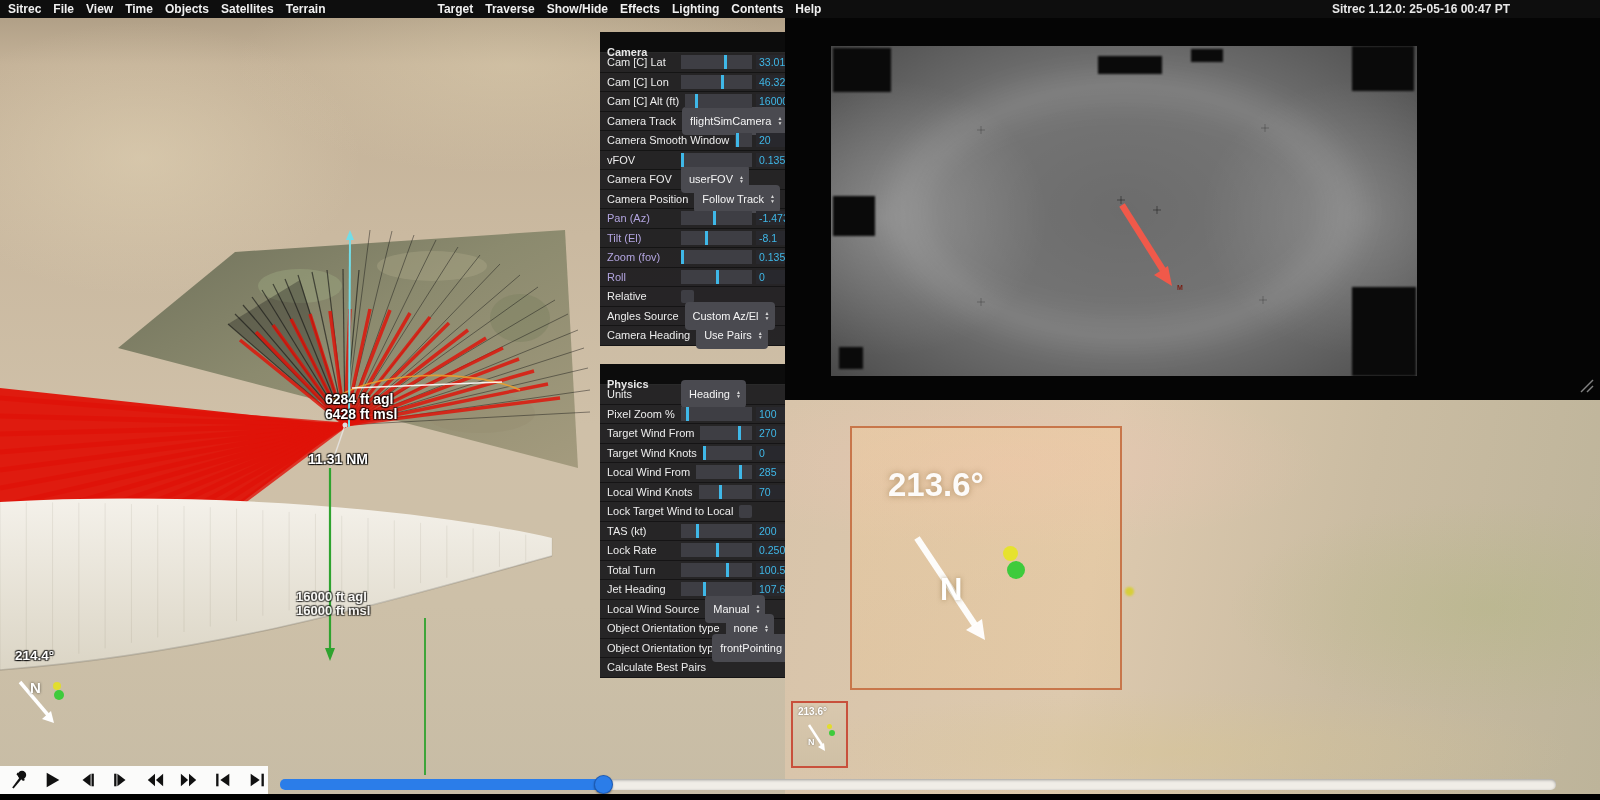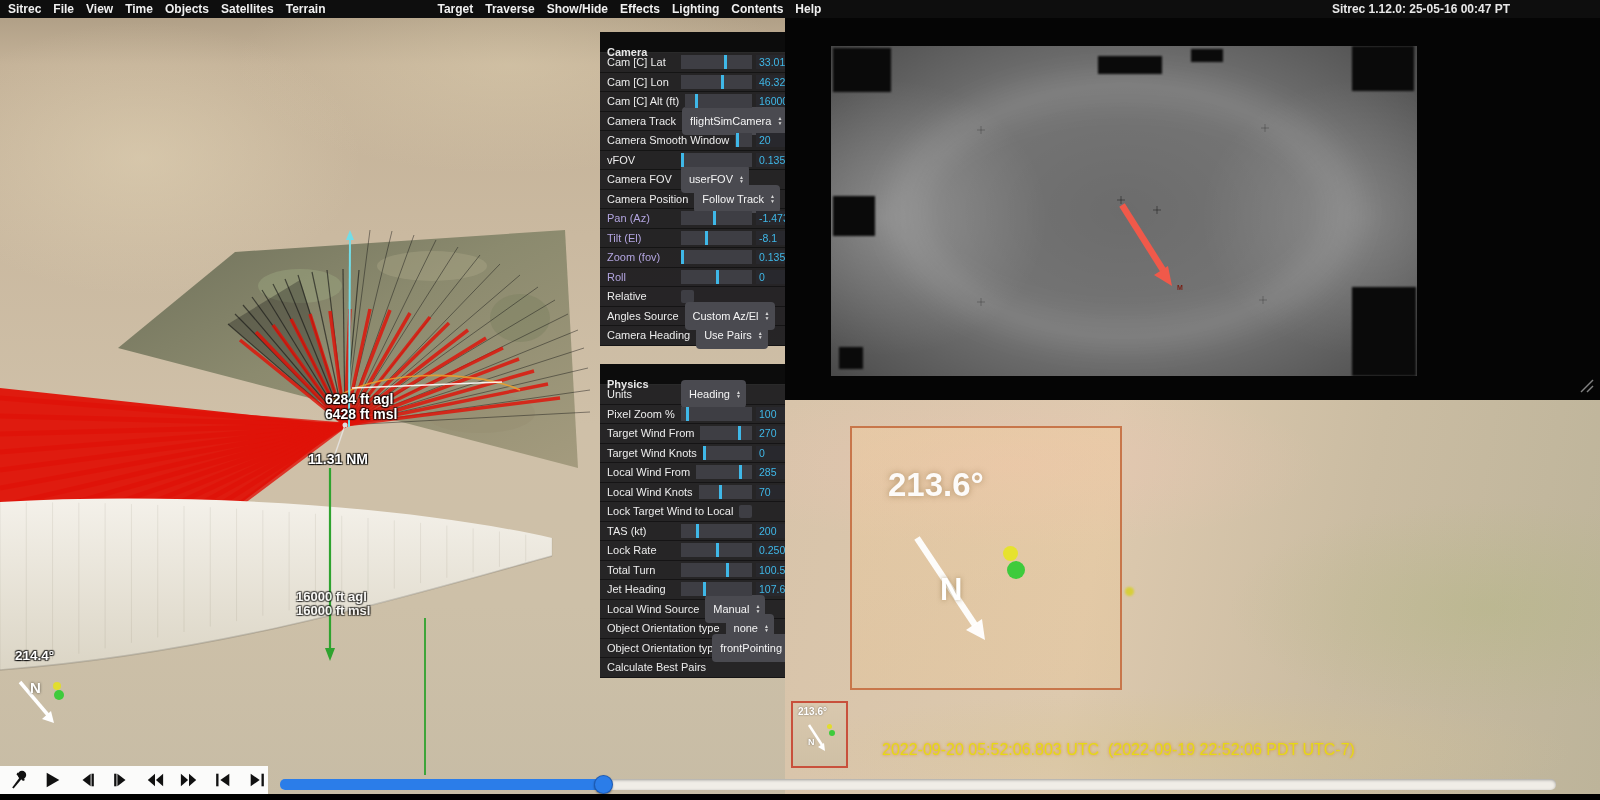--- a/index.html
+++ b/index.html
@@ -565,21 +565,20 @@
       <span class="mini-heading">213.6°</span>
       <svg style="position:absolute;left:6px;top:16px;" width="44" height="46" viewBox="0 0 44 46">
         <line x1="10" y1="6" x2="23" y2="26" stroke="#fff" stroke-width="2.5"></line>
         <polygon points="26,32 25,24 19,28" fill="#fff"></polygon>
       </svg>
       <span class="mini-n">N</span>
       <div class="dot" style="left:34px;top:21px;width:5px;height:5px;background:#e2dd2e;"></div>
       <div class="dot" style="left:36px;top:27px;width:6px;height:6px;background:#3ecb3c;"></div>
     </div>
 
-    <div class="timestamp">2022-09-20 05:52:06.803 UTC  (2022-09-19 22:52:06 PDT UTC-7)</div>
   </div>
 
   <div class="transport" id="transport">
       <div class="t-btn">
         <svg width="20" height="22" viewBox="0 0 20 22" fill="#111">
           <circle cx="13" cy="6" r="4.2"></circle>
           <path d="M10.6,8.6 L3.2,18.6 L4.6,19.6 L12.4,10.2 Z"></path>
           <path d="M8.5,3.5 L16,11 L14,12 L7.5,5.5 Z"></path>
         </svg>
       </div>

